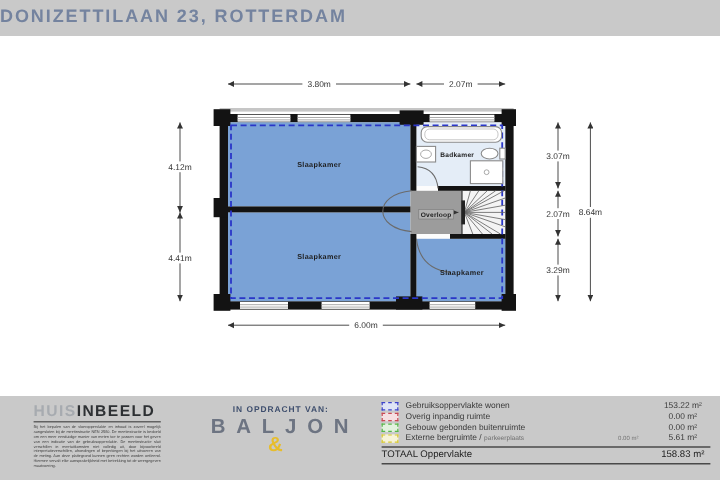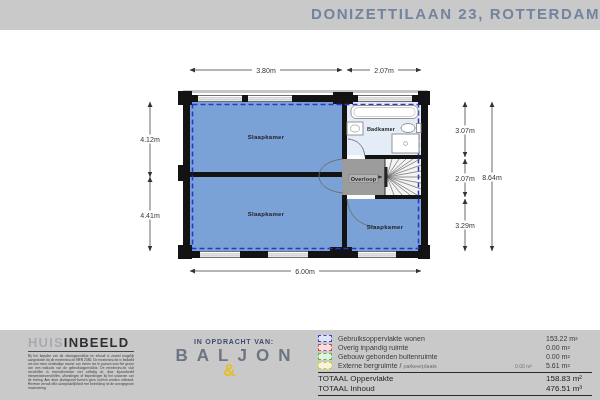--- a/index.html
+++ b/index.html
@@ -1,19 +1,19 @@
 <!DOCTYPE html>
 <html lang="nl"><head>
 <meta charset="utf-8">
 <style>
   html,body{margin:0;padding:0}
   .page{position:relative;width:600px;height:400px;background:#c9c9c9;
         font-family:"Liberation Sans",sans-serif;overflow:hidden}
   .canvas{position:absolute;left:0;top:30px;width:600px;height:300px;background:#ffffff}
-  .title{position:absolute;left:0;top:5px;width:600px;text-align:right;
+  .title{position:absolute;left:0;top:5px;width:600px;text-align:left;
          font-size:15px;font-weight:bold;letter-spacing:1.6px;color:#74839f}
   .plan{position:absolute;left:130px;top:55px}
   .dim{stroke:#444;stroke-width:0.8}
   .dimtxt{font-size:7px;fill:#333}
   .room{font-size:6px;font-weight:bold;fill:#1d1d1d;letter-spacing:.3px}
   .room-sm{font-size:5.5px;font-weight:bold;fill:#1d1d1d;letter-spacing:.2px}
   .pane{stroke:#9a9a9a;stroke-width:0.7}
   .fix{fill:#ffffff;stroke:#8a8a8a;stroke-width:0.9}
   .fan{stroke:#666;stroke-width:0.7}
   .arc{fill:none;stroke:#6b6b6b;stroke-width:0.9}
@@ -33,21 +33,21 @@
   .logo-l2{display:flex;justify-content:center;align-items:baseline;font-size:17px;line-height:15px}
   .logo-amp{color:#e7bd2c;margin-right:7px}
   .logo-mora{letter-spacing:13px}
   .legend{position:absolute;left:318px;top:334px;width:274px;font-size:7px;color:#3a3a3a}
   .lrow{display:flex;align-items:center;height:9px}
   .sw{width:12px;height:5px;border:1px dashed #888;margin-right:6px;flex:none}
   .llbl{white-space:nowrap}
   .lfill{flex:1}
   .lsmall{font-size:5.5px;color:#6e6e6e;margin-left:2px}
   .lmid{font-size:5px;color:#777;margin-right:14px}
-  .lval{width:46px;text-align:left}
+  .lval{width:46px;text-align:center}
   .lsep{border-top:1.5px solid #2a2a2a;margin:2px 0 1px 0}
   .trow{display:flex;align-items:center;height:9.5px;font-weight:normal;font-size:8px;color:#1f1f1f}
 </style>
 </head>
 <body>
 
 <div class="page">
 
   <div class="title">DONIZETTILAAN 23, ROTTERDAM</div>
 
@@ -239,20 +239,16 @@
       <span class="llbl">Externe bergruimte /</span>
       <span class="lsmall lfill">parkeerplaats</span>
       <span class="lmid">0.00 m²</span>
       <span class="lval">5.61 m²</span>
     </div>
     <div class="lsep"></div>
     <div class="trow">
       <span class="lfill">TOTAAL Oppervlakte</span>
       <span class="lval">158.83 m²</span>
     </div>
-    <div class="trow">
-      <span class="lfill">TOTAAL Inhoud</span>
-      <span class="lval">476.51 m³</span>
-    </div>
     <div class="lsep"></div>
   </div>
 
 </div>
 
 </body></html>

